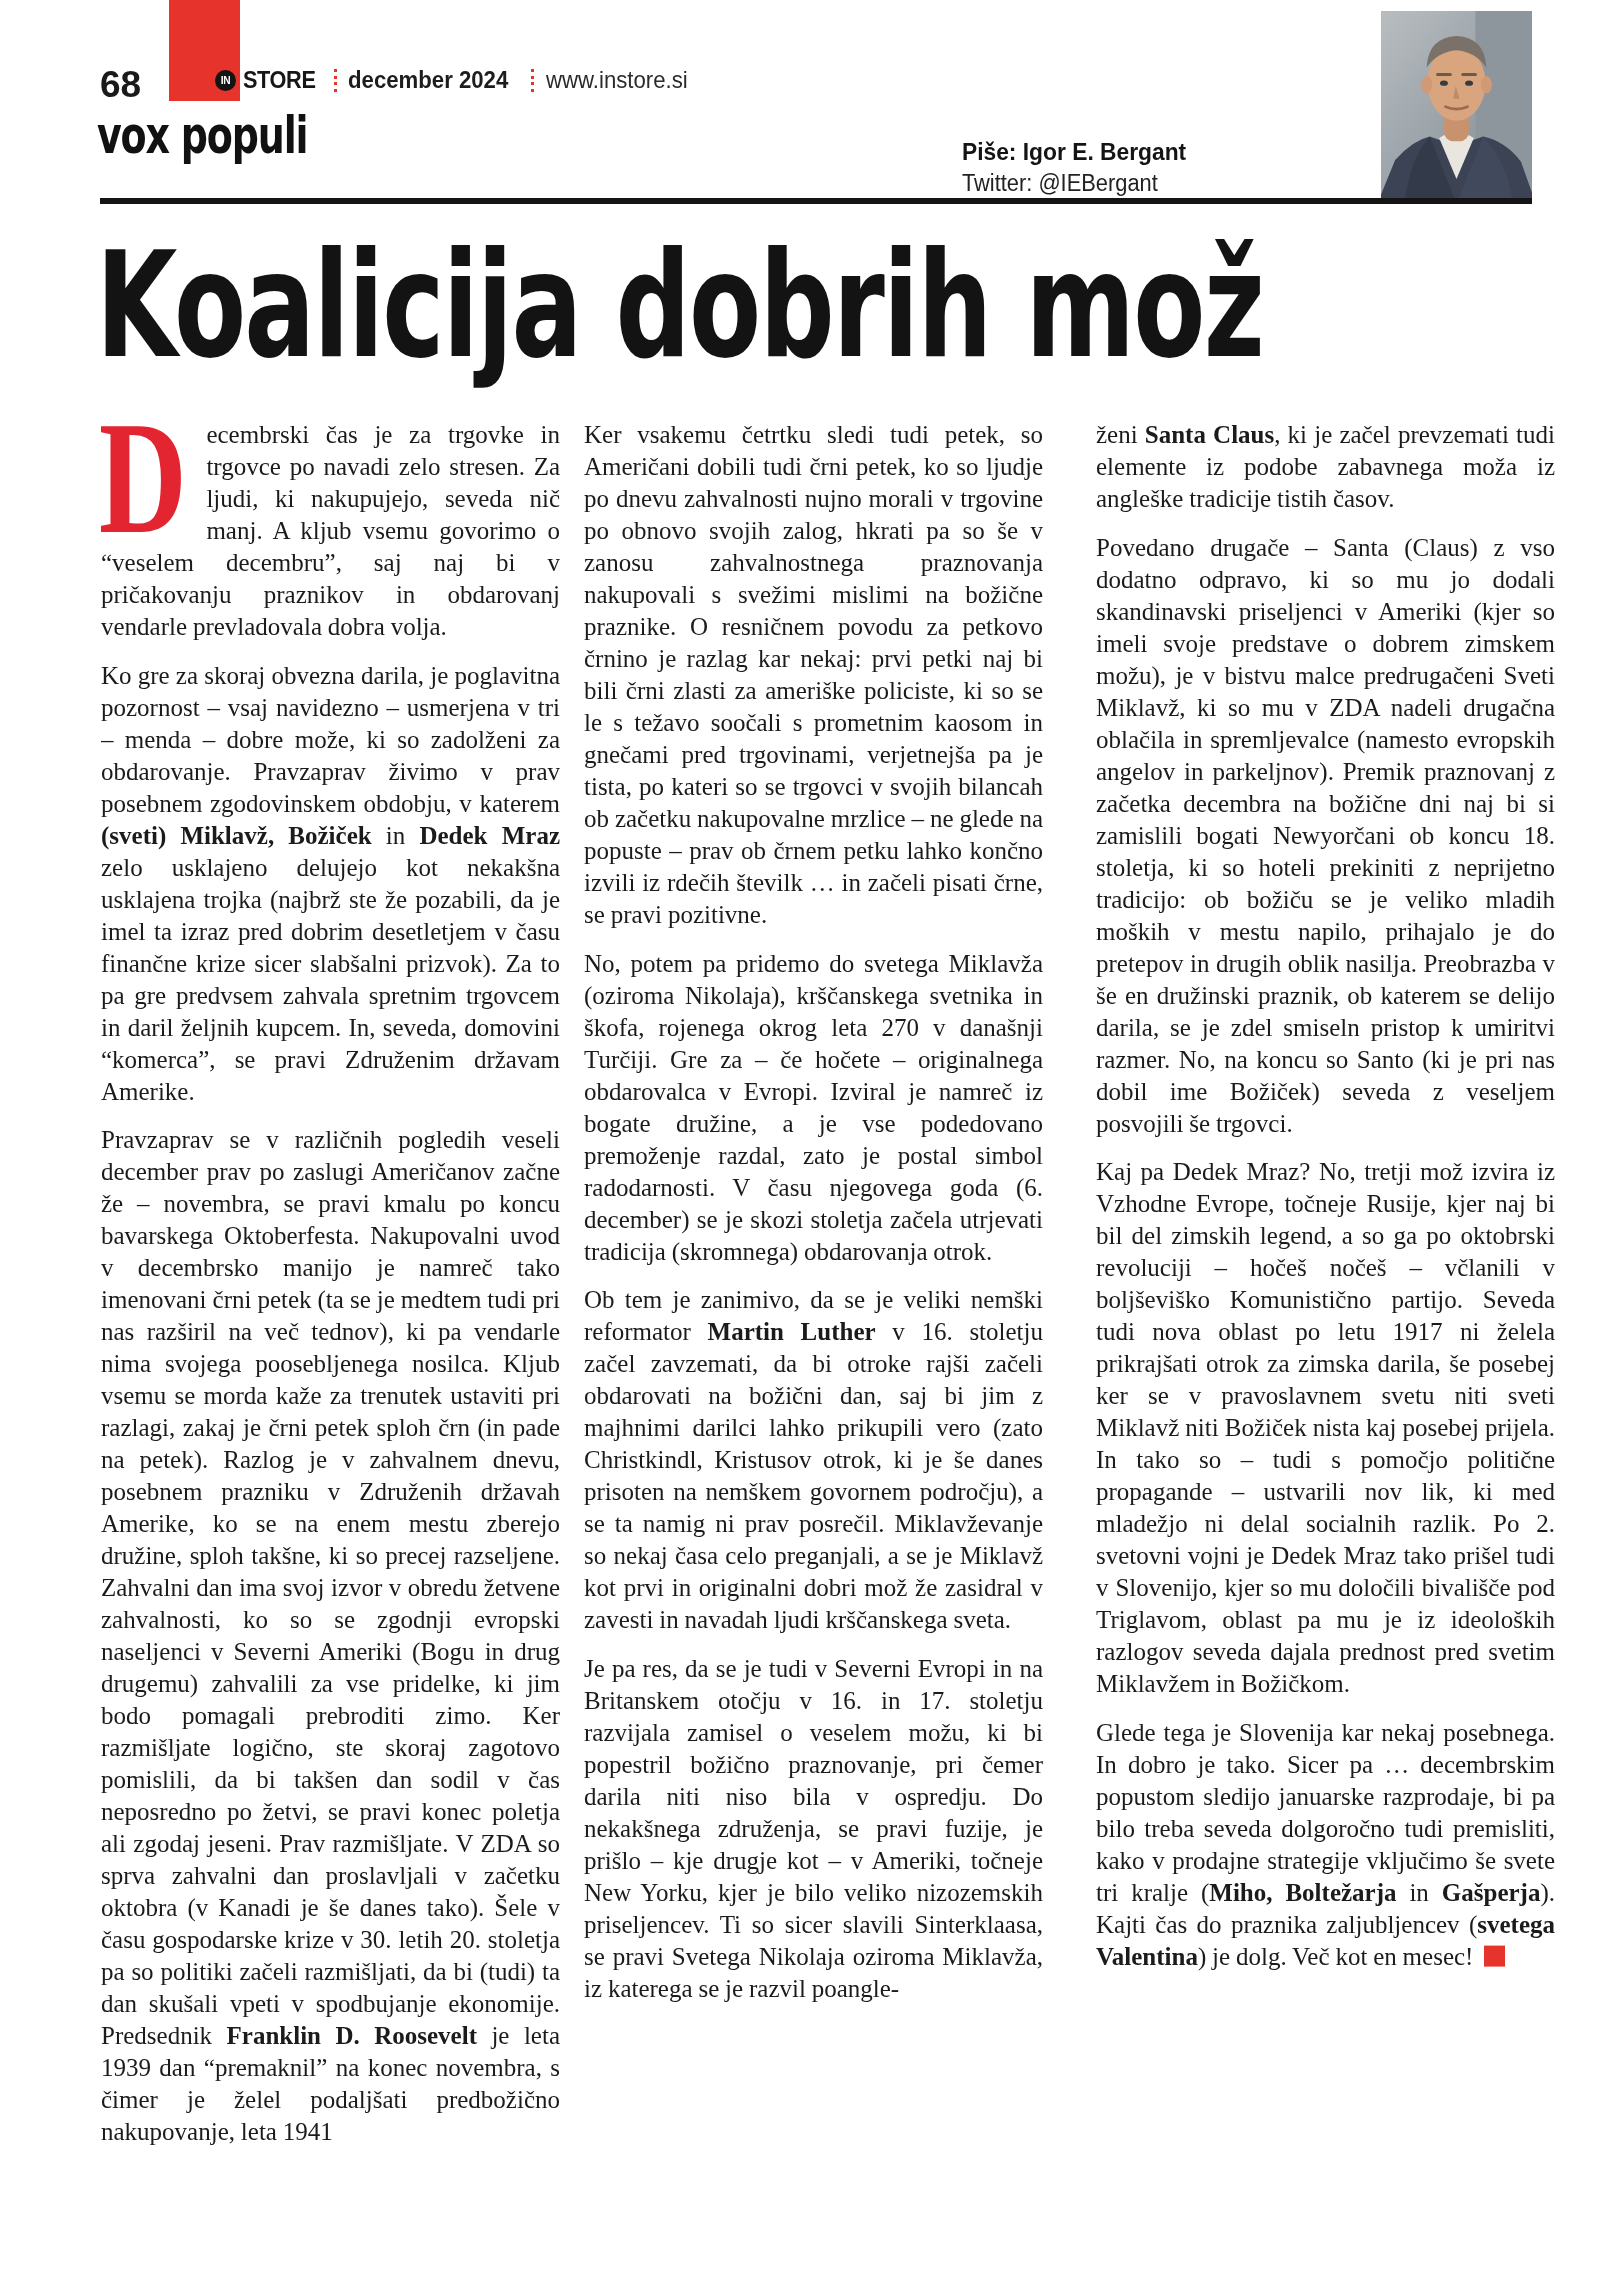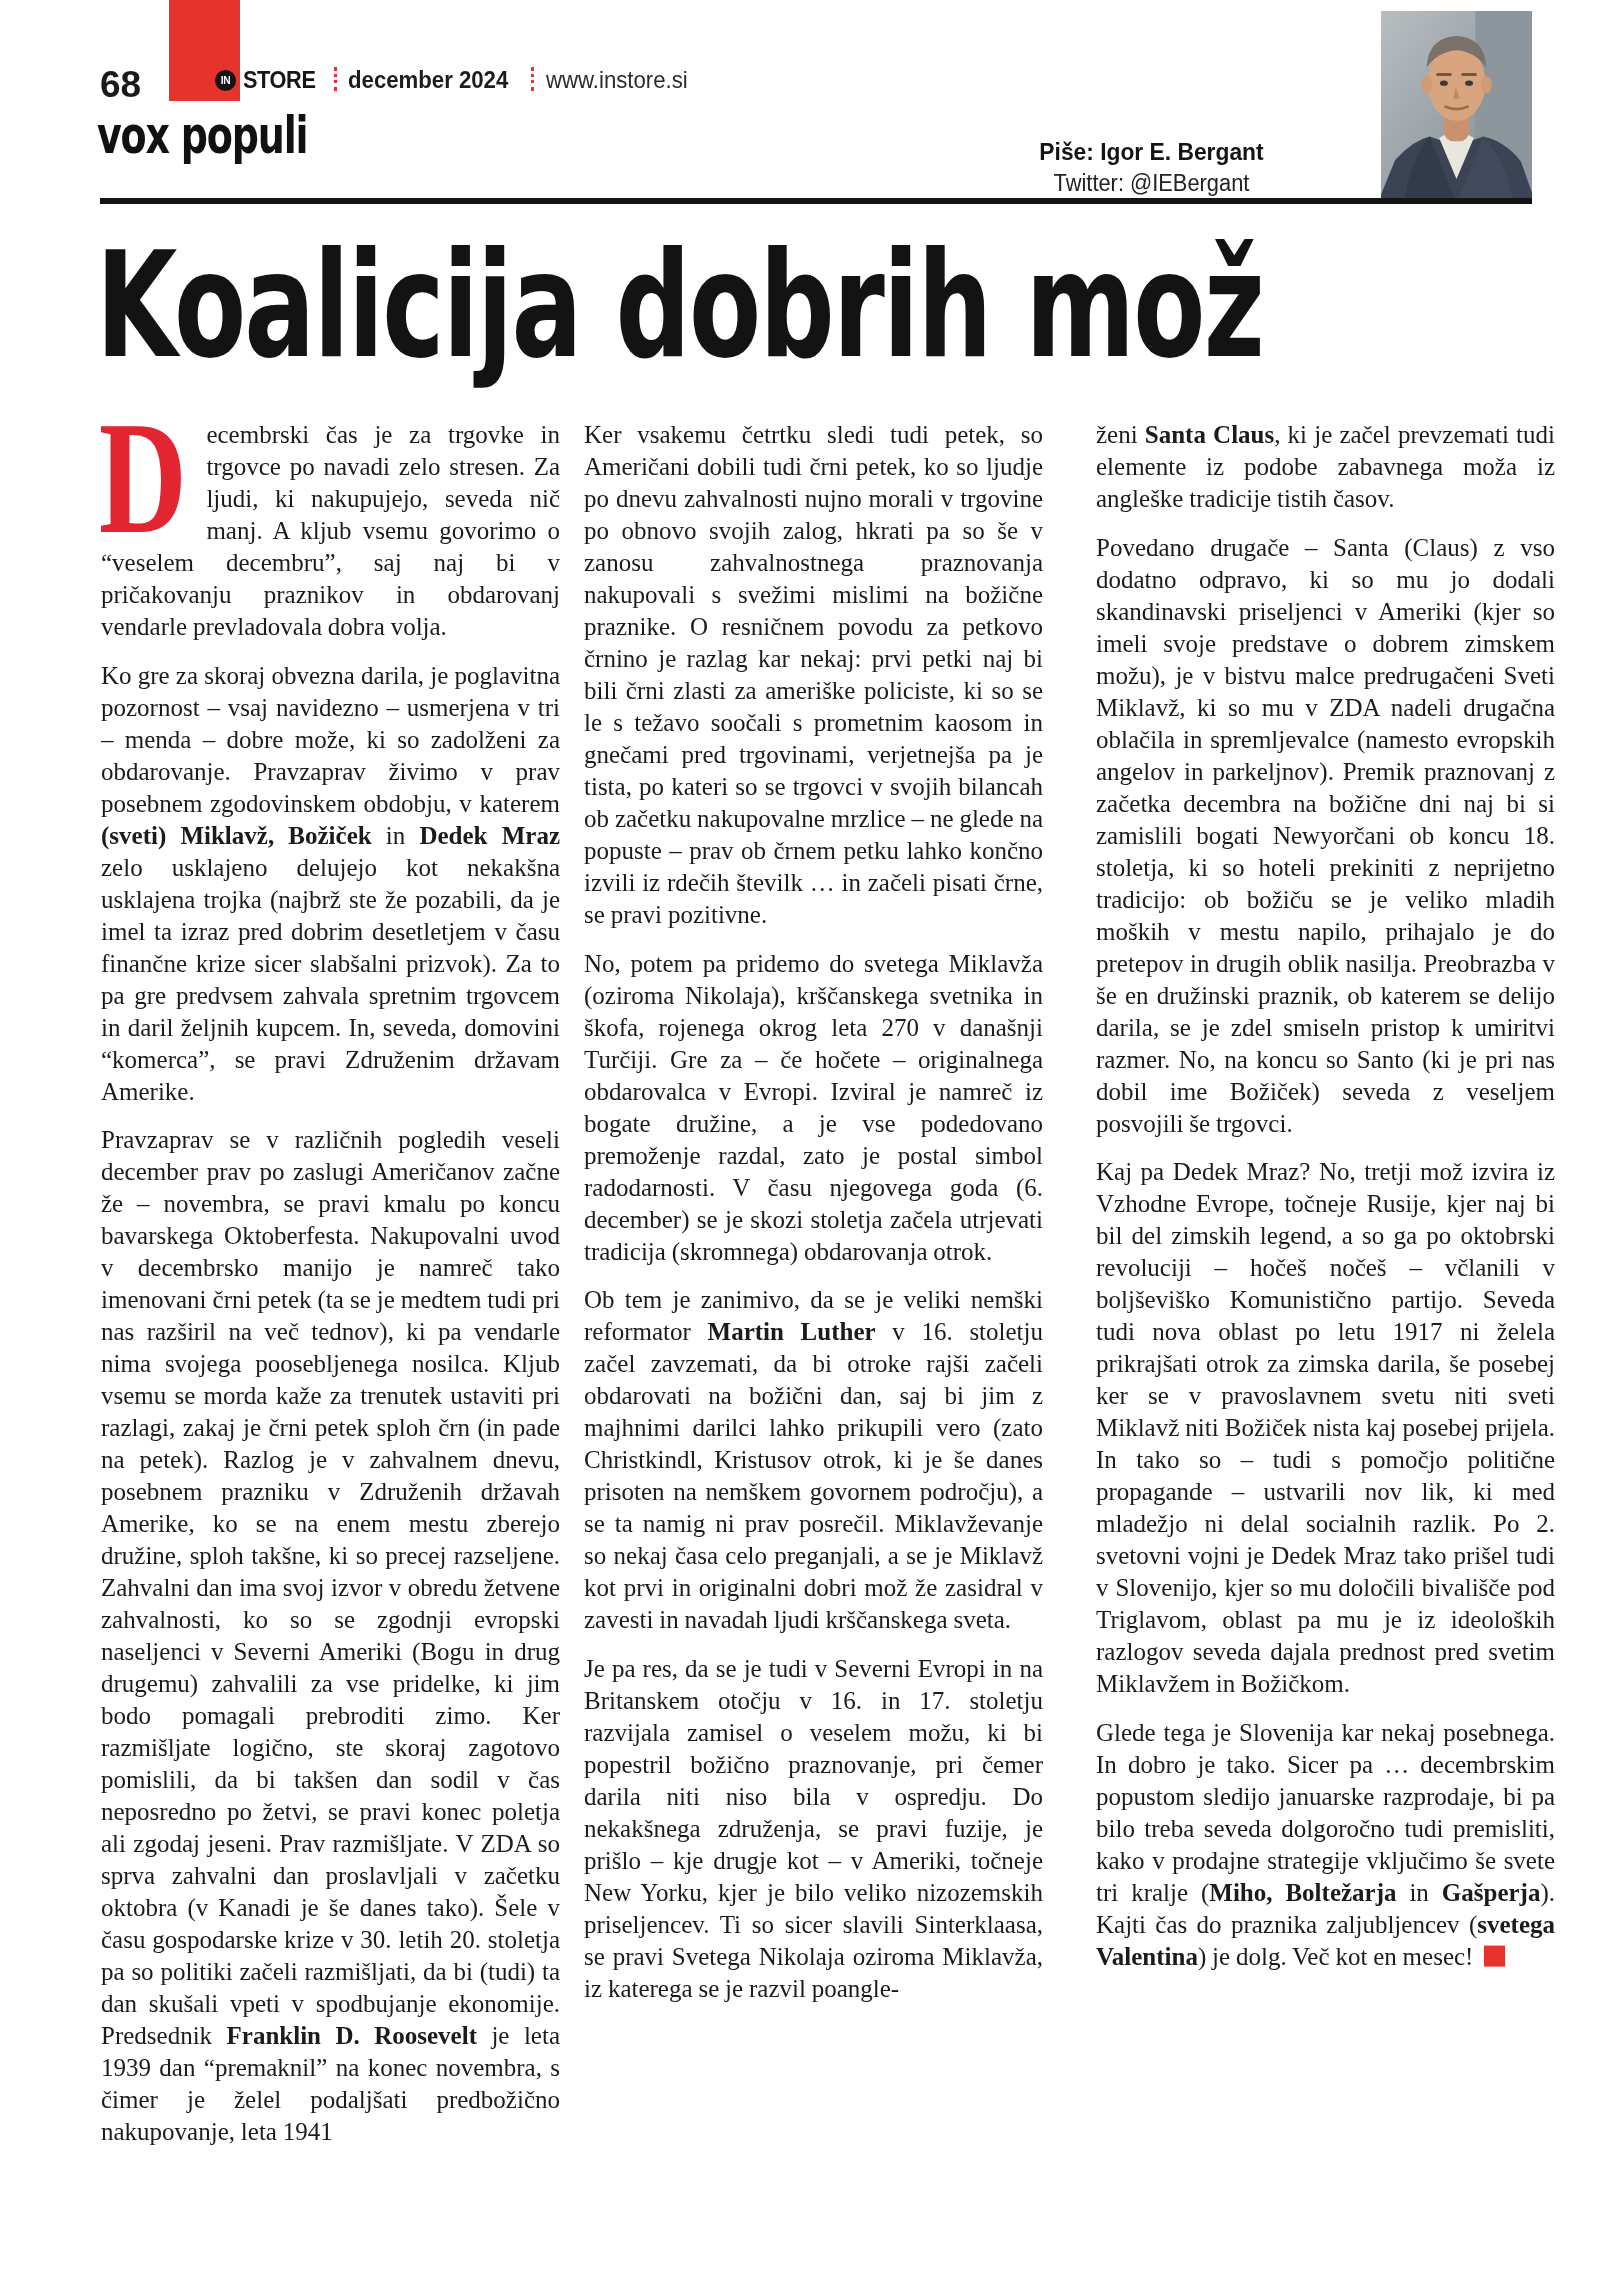--- a/index.html
+++ b/index.html
@@ -6,32 +6,32 @@
   .page{position:relative;width:1623px;height:2295px;background:#ffffff;overflow:hidden;
         font-family:"Liberation Serif",serif;color:#1b1b1b;}
 
   
   .pagenum{position:absolute;left:100px;top:64px;font-family:"Liberation Sans",sans-serif;
            font-weight:bold;font-size:37px;color:#1a1a1a;}
   .redblock{position:absolute;left:169px;top:0;width:71px;height:101px;}
   .in-circle{position:absolute;left:215px;top:70px;width:21px;height:21px;border-radius:50%;
              background:#141414;color:#fff;display:flex;align-items:center;justify-content:center;
              font-family:"Liberation Sans",sans-serif;font-weight:bold;font-size:10.2px;letter-spacing:-0.4px;}
-  .brandrow{position:absolute;left:243px;top:67px;height:27px;display:flex;align-items:flex-start;gap:11.8px;
+  .brandrow{position:absolute;left:243px;top:67px;height:27px;display:flex;align-items:center;gap:11.8px;
             font-family:"Liberation Sans",sans-serif;font-size:23.6px;}
   .brand-store{font-weight:bold;letter-spacing:-0.4px;color:#161616;transform:scaleX(.92);transform-origin:0 50%;}
   .dotsep{height:23.6px;width:0;border-left:3.9px dotted var(--red);}
   .brand-issue{font-weight:bold;color:#1d1d1d;transform:scaleX(.94);transform-origin:0 50%;}
   .brand-site{color:#2b2b2b;transform:scaleX(.94);transform-origin:0 50%;}
 
   .section-title{position:absolute;left:97px;top:105px;font-family:"DejaVu Sans",sans-serif;
                  font-weight:bold;font-size:52px;letter-spacing:-1.6px;color:#111;
                  transform:scaleX(.73);transform-origin:0 0;white-space:nowrap;}
 
-  .author{position:absolute;left:942px;top:138px;width:399px;text-align:center;
+  .author{position:absolute;left:942px;top:138px;width:399px;text-align:left;
           font-family:"Liberation Sans",sans-serif;}
   .author .byline{font-weight:bold;font-size:24px;color:#141414;transform:scaleX(.95);transform-origin:100% 50%;}
   .author .twitter{font-size:23px;color:#222;margin-top:3.9px;transform:scaleX(.95);transform-origin:100% 50%;}
 
   .photo{position:absolute;left:1381px;top:11px;width:151px;height:193px;overflow:hidden;}
   .photo svg{display:block;width:100%;height:100%;}
 
   .rule{position:absolute;left:100px;top:198px;width:1432px;height:5.5px;background:#141414;}
 
   

